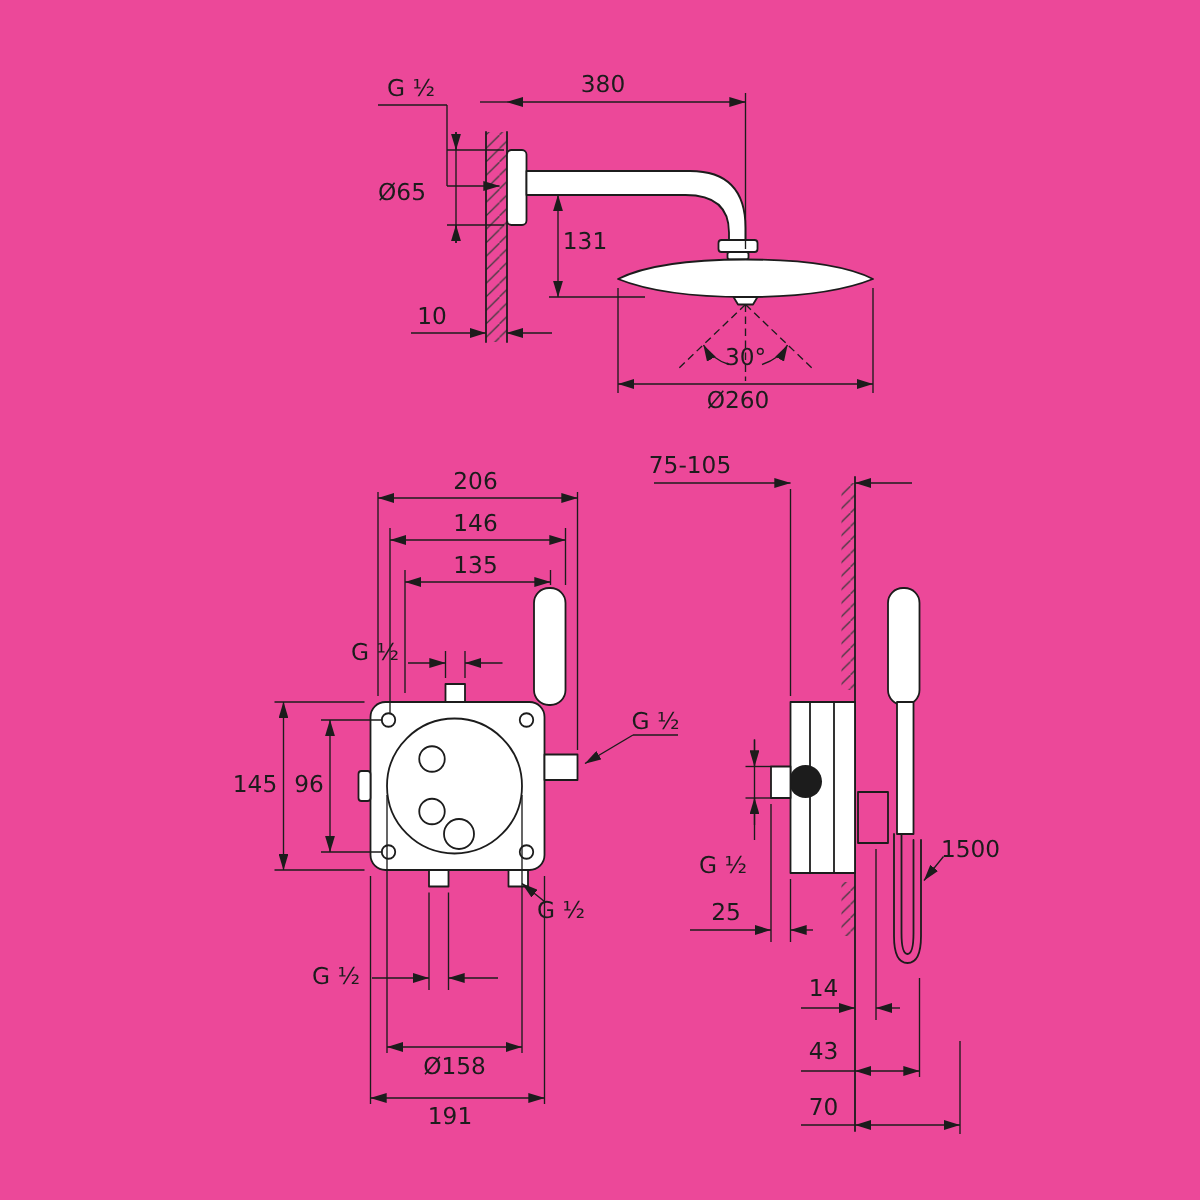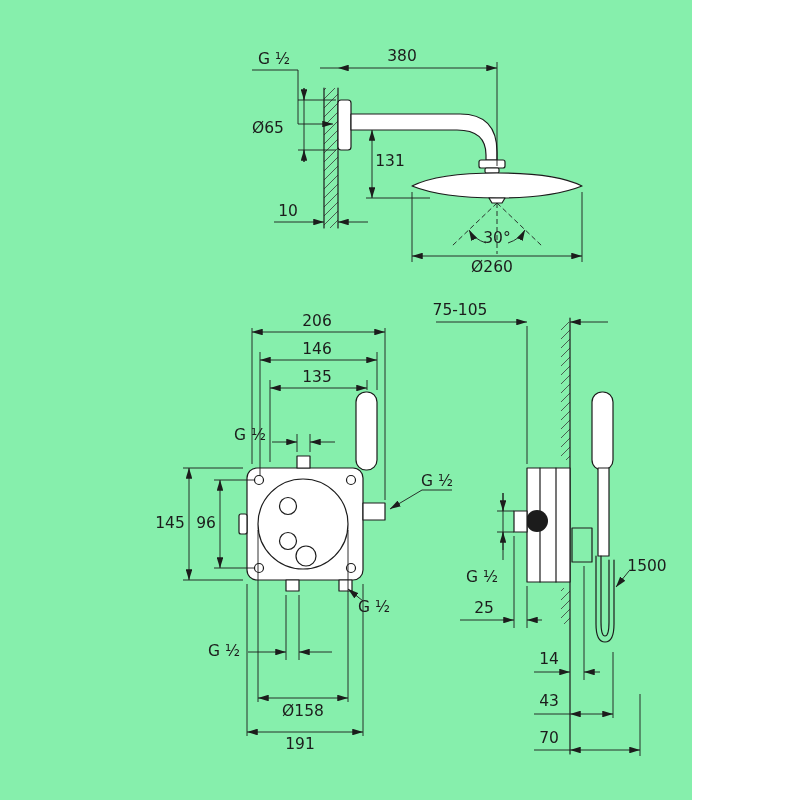--- a/index.html
+++ b/index.html
@@ -1,16 +1,16 @@
 <!DOCTYPE html>
 <html><head>
 <meta charset="utf-8">
 <style>
   html,body{margin:0;padding:0;background:#ffffff;width:800px;height:800px;overflow:hidden;}
-  .canvas{width:692px;height:800px;background:#86efac;}
+  .canvas{width:800px;height:800px;background:#ec4899;}
   svg{display:block;}
   .obj{stroke:#1c1c1c;stroke-width:1.2;fill:none;stroke-linecap:round;stroke-linejoin:round;}
   .fw{fill:#ffffff;}
   .dim{stroke:#1c1c1c;stroke-width:0.9;fill:none;}
   .dash{stroke:#1c1c1c;stroke-width:0.9;fill:none;stroke-dasharray:5 3;}
   text{font-family:"DejaVu Sans","Liberation Sans",sans-serif;font-size:15.5px;fill:#1c1c1c;text-anchor:middle;}
 </style>
 </head>
 <body>
 

